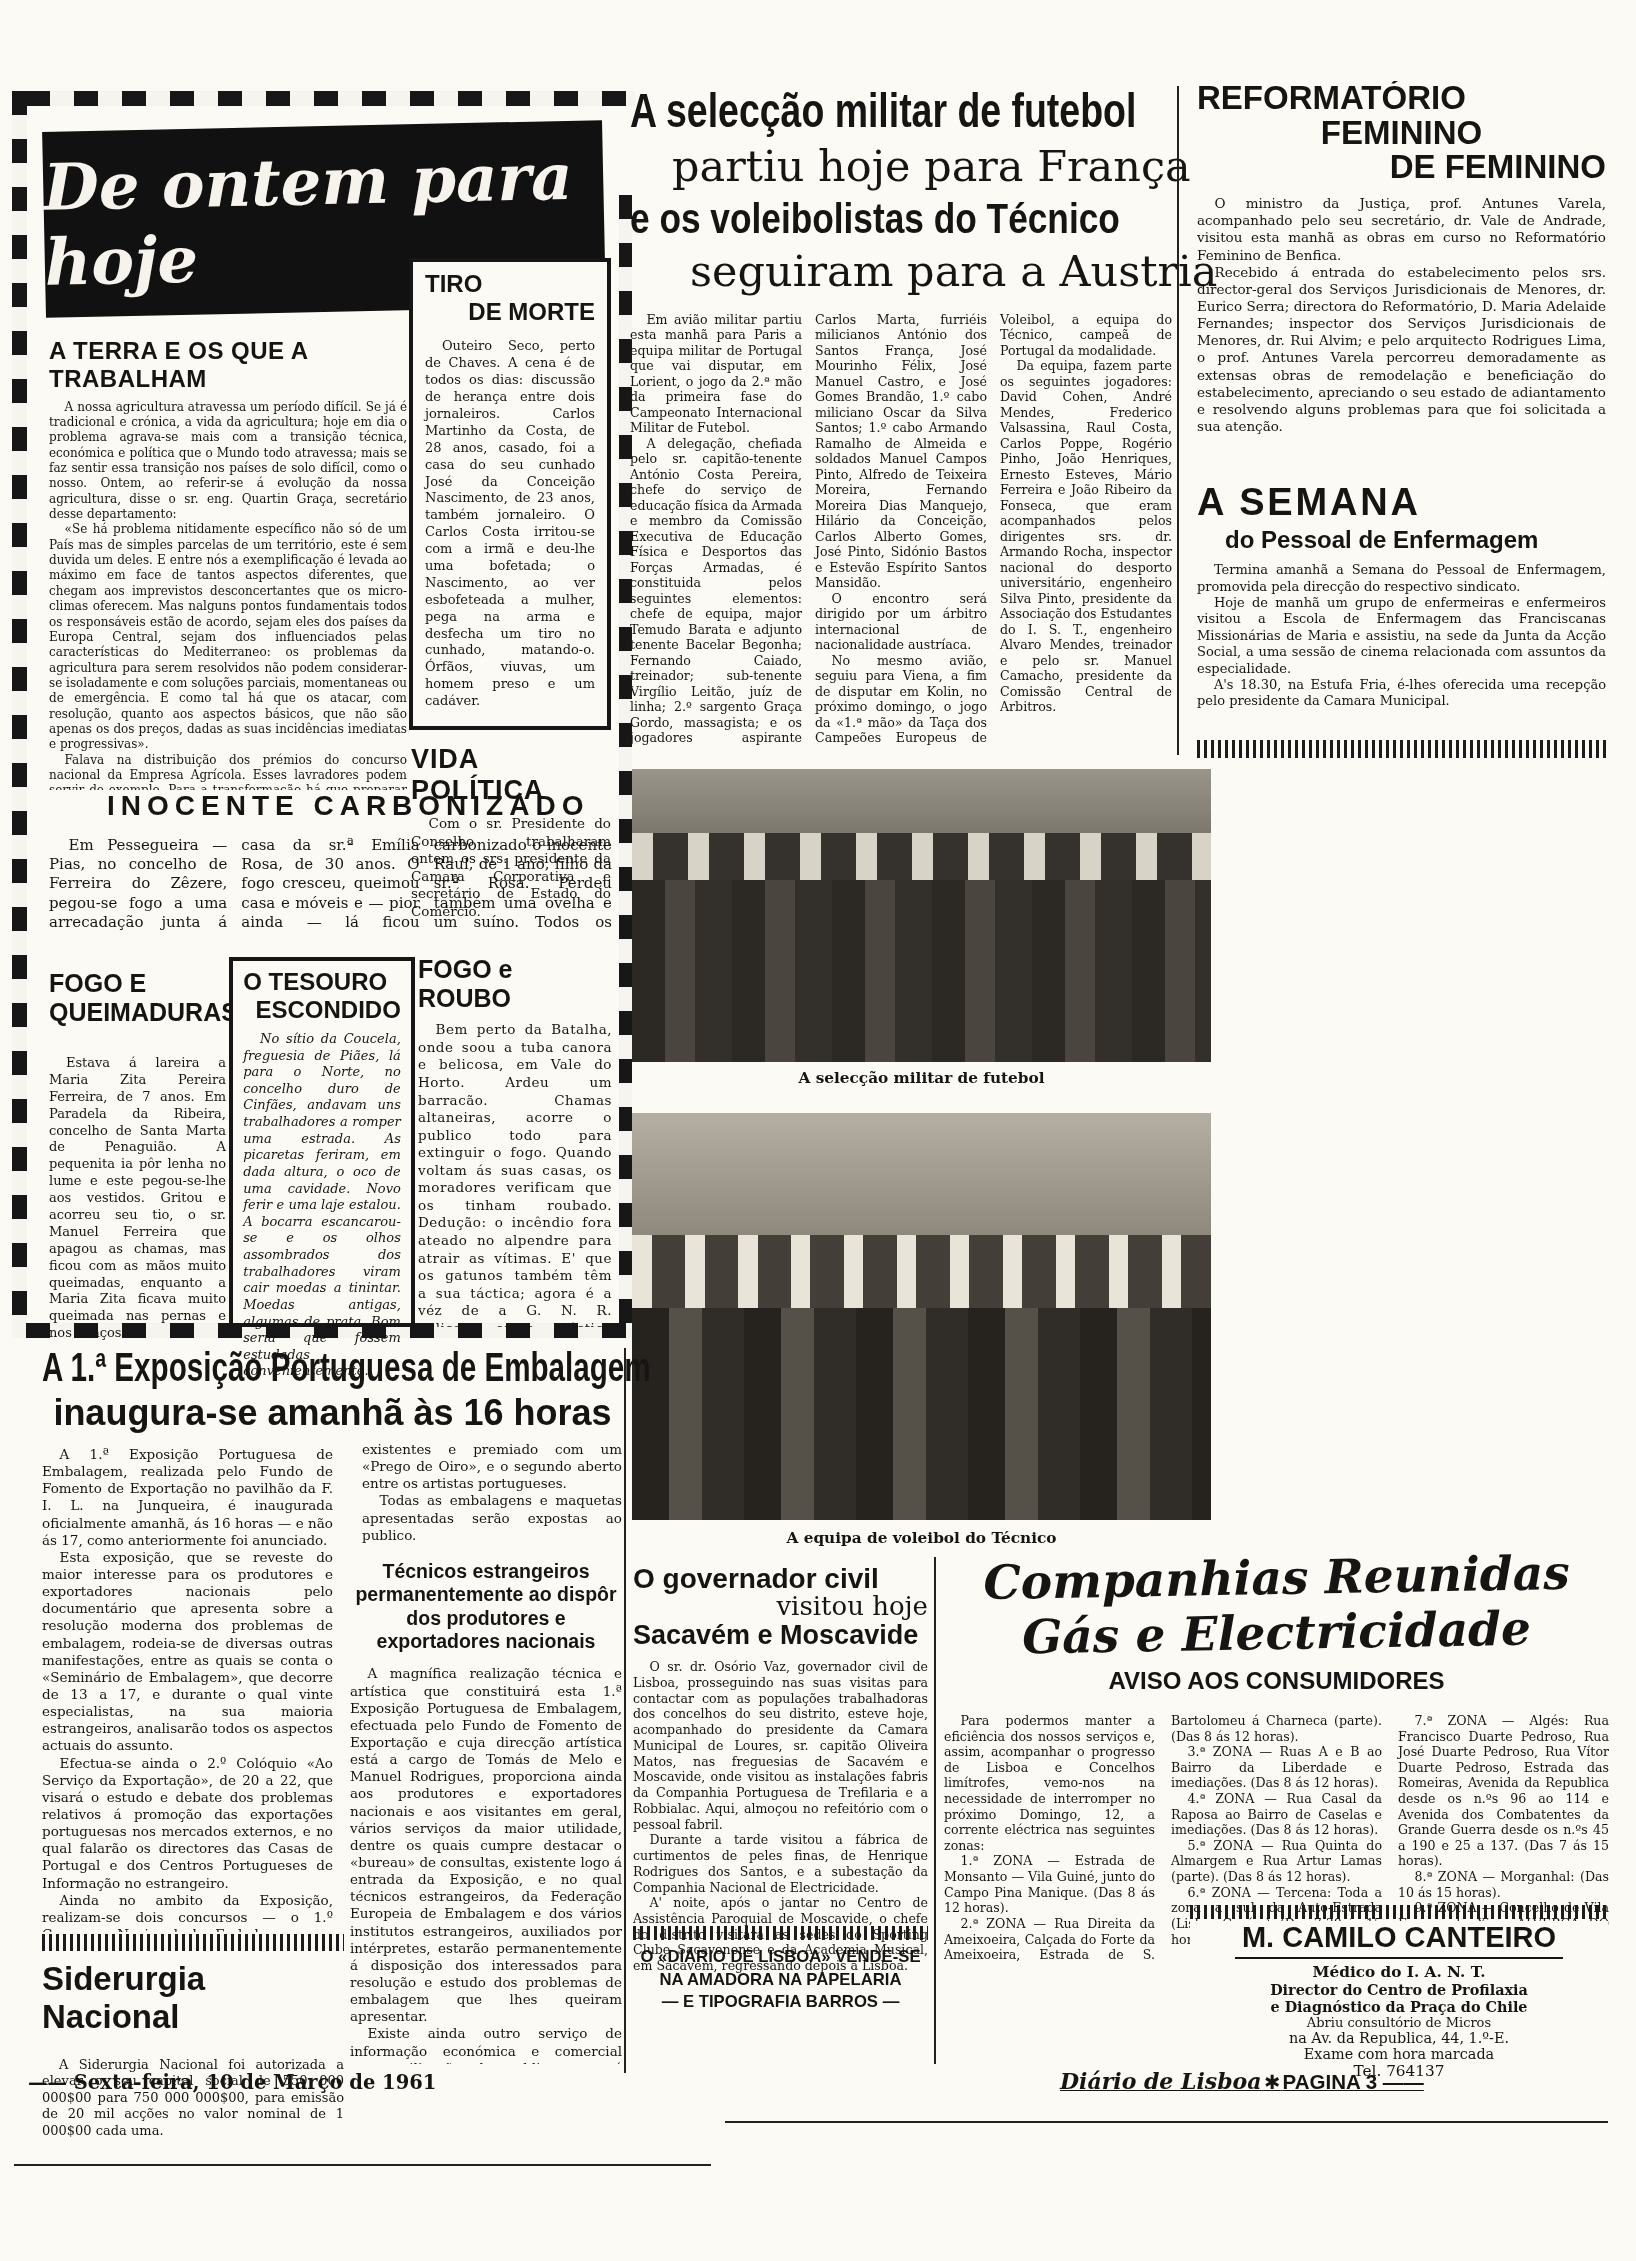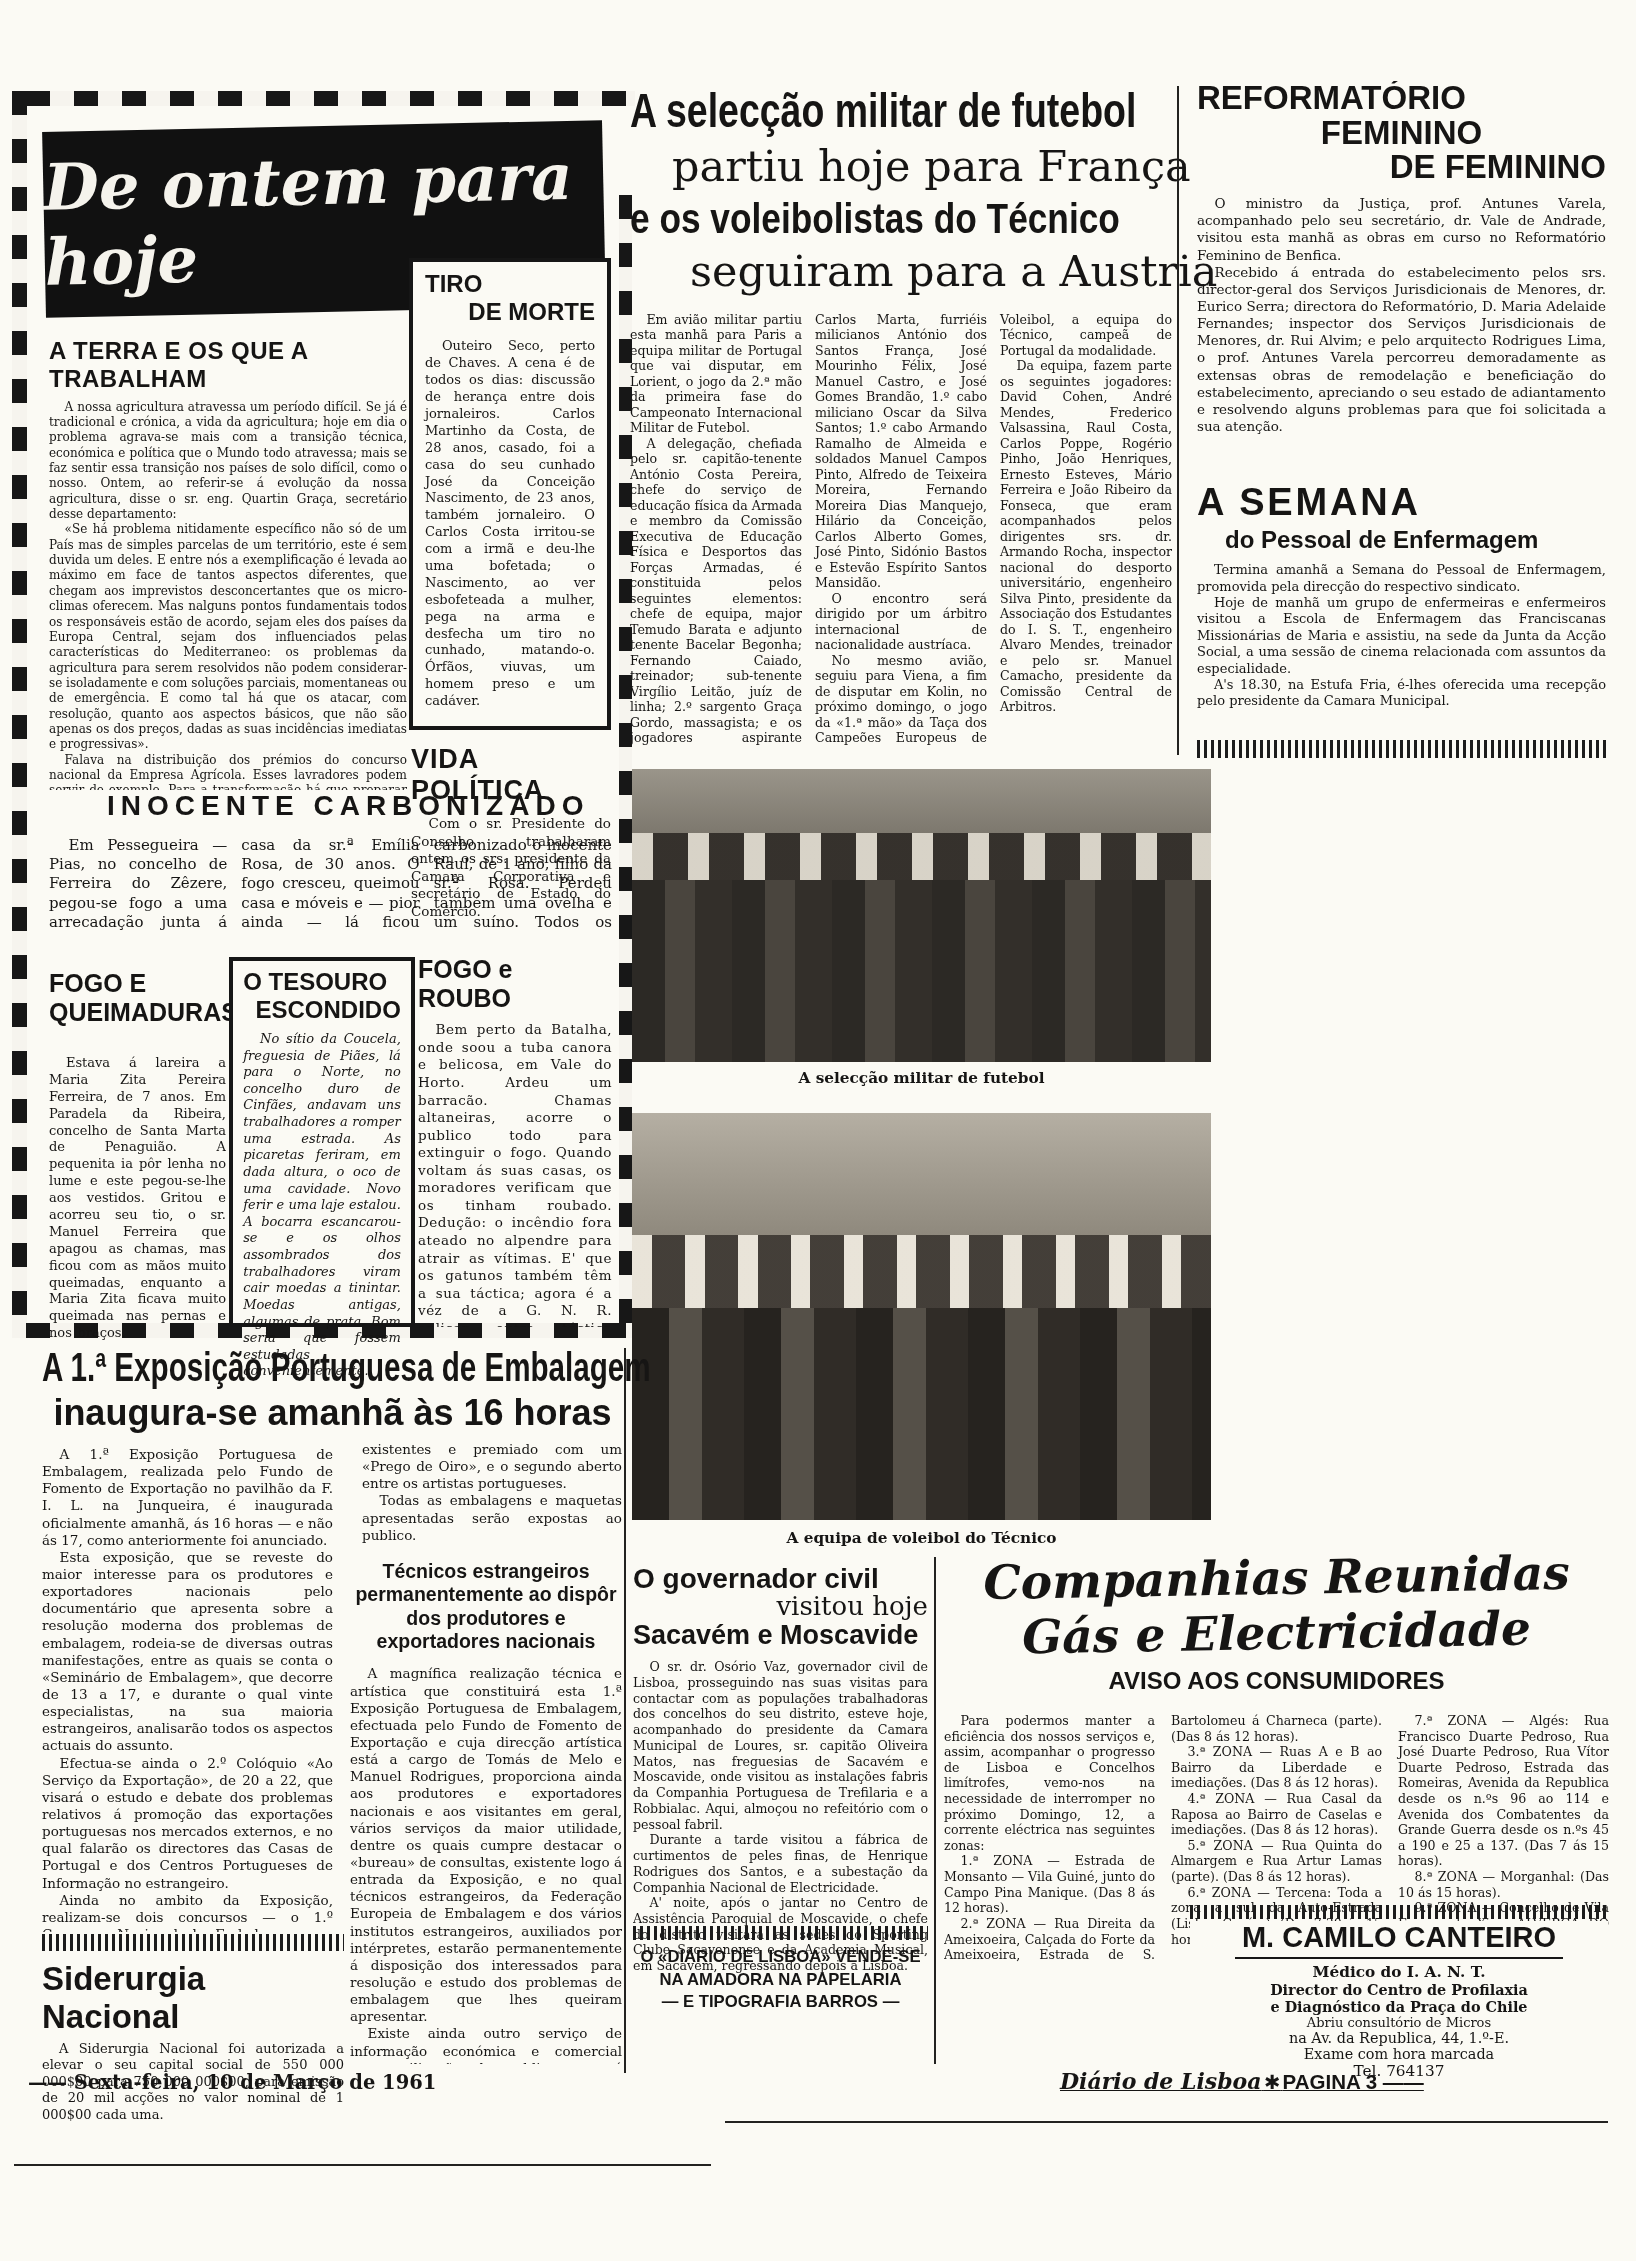--- a/index.html
+++ b/index.html
@@ -145,21 +145,21 @@
 
   <div class="abs bodytext" style="left:42px;top:1446px;width:291px;height:486px;font-size:13.5px;line-height:1.27;overflow:hidden;">
     <p>A 1.ª Exposição Portuguesa de Embalagem, realizada pelo Fundo de Fomento de Exportação no pavilhão da F. I. L. na Junqueira, é inaugurada oficialmente amanhã, ás 16 horas — e não ás 17, como anteriormente foi anunciado.</p>
     <p>Esta exposição, que se reveste do maior interesse para os produtores e exportadores nacionais pelo documentário que apresenta sobre a resolução moderna dos problemas de embalagem, rodeia-se de diversas outras manifestações, entre as quais se conta o «Seminário de Embalagem», que decorre de 13 a 17, e durante o qual vinte especialistas, na sua maioria estrangeiros, analisarão todos os aspectos actuais do assunto.</p>
     <p>Efectua-se ainda o 2.º Colóquio «Ao Serviço da Exportação», de 20 a 22, que visará o estudo e debate dos problemas relativos á promoção das exportações portuguesas nos mercados externos, e no qual falarão os directores das Casas de Portugal e dos Centros Portugueses de Informação no estrangeiro.</p>
     <p>Ainda no ambito da Exposição, realizam-se dois concursos — o 1.º Concurso Nacional de Embalagem e o Concurso de Projectos-Maquetas de Embalagem — o primeiro dos quais dedicado a embalagens já</p>
   </div>
   <div class="abs hatch" style="left:42px;top:1934px;width:302px;height:16.7px;"></div>
 
   <div class="abs" style="left:42px;top:1960px;width:302px;height:107px;">
-    <h3 class="sans" style="font-size:33px;margin-bottom:5px;">Siderurgia Nacional</h3>
+    <h3 class="sans" style="font-size:33px;margin-bottom:21px;">Siderurgia Nacional</h3>
     <div class="bodytext" style="font-size:13px;line-height:1.26;">
       <p>A Siderurgia Nacional foi autorizada a elevar o seu capital social de 550 000 000$00 para 750 000 000$00, para emissão de 20 mil acções no valor nominal de 1 000$00 cada uma.</p>
     </div>
   </div>
 
   <div class="abs" style="left:350px;top:1441px;width:272px;height:623px;overflow:hidden;">
     <div class="bodytext" style="font-size:13.5px;line-height:1.27;margin-left:12px;">
       <p style="text-indent:0;">existentes e premiado com um «Prego de Oiro», e o segundo aberto entre os artistas portugueses.</p>
       <p>Todas as embalagens e maquetas apresentadas serão expostas ao publico.</p>
     </div>

